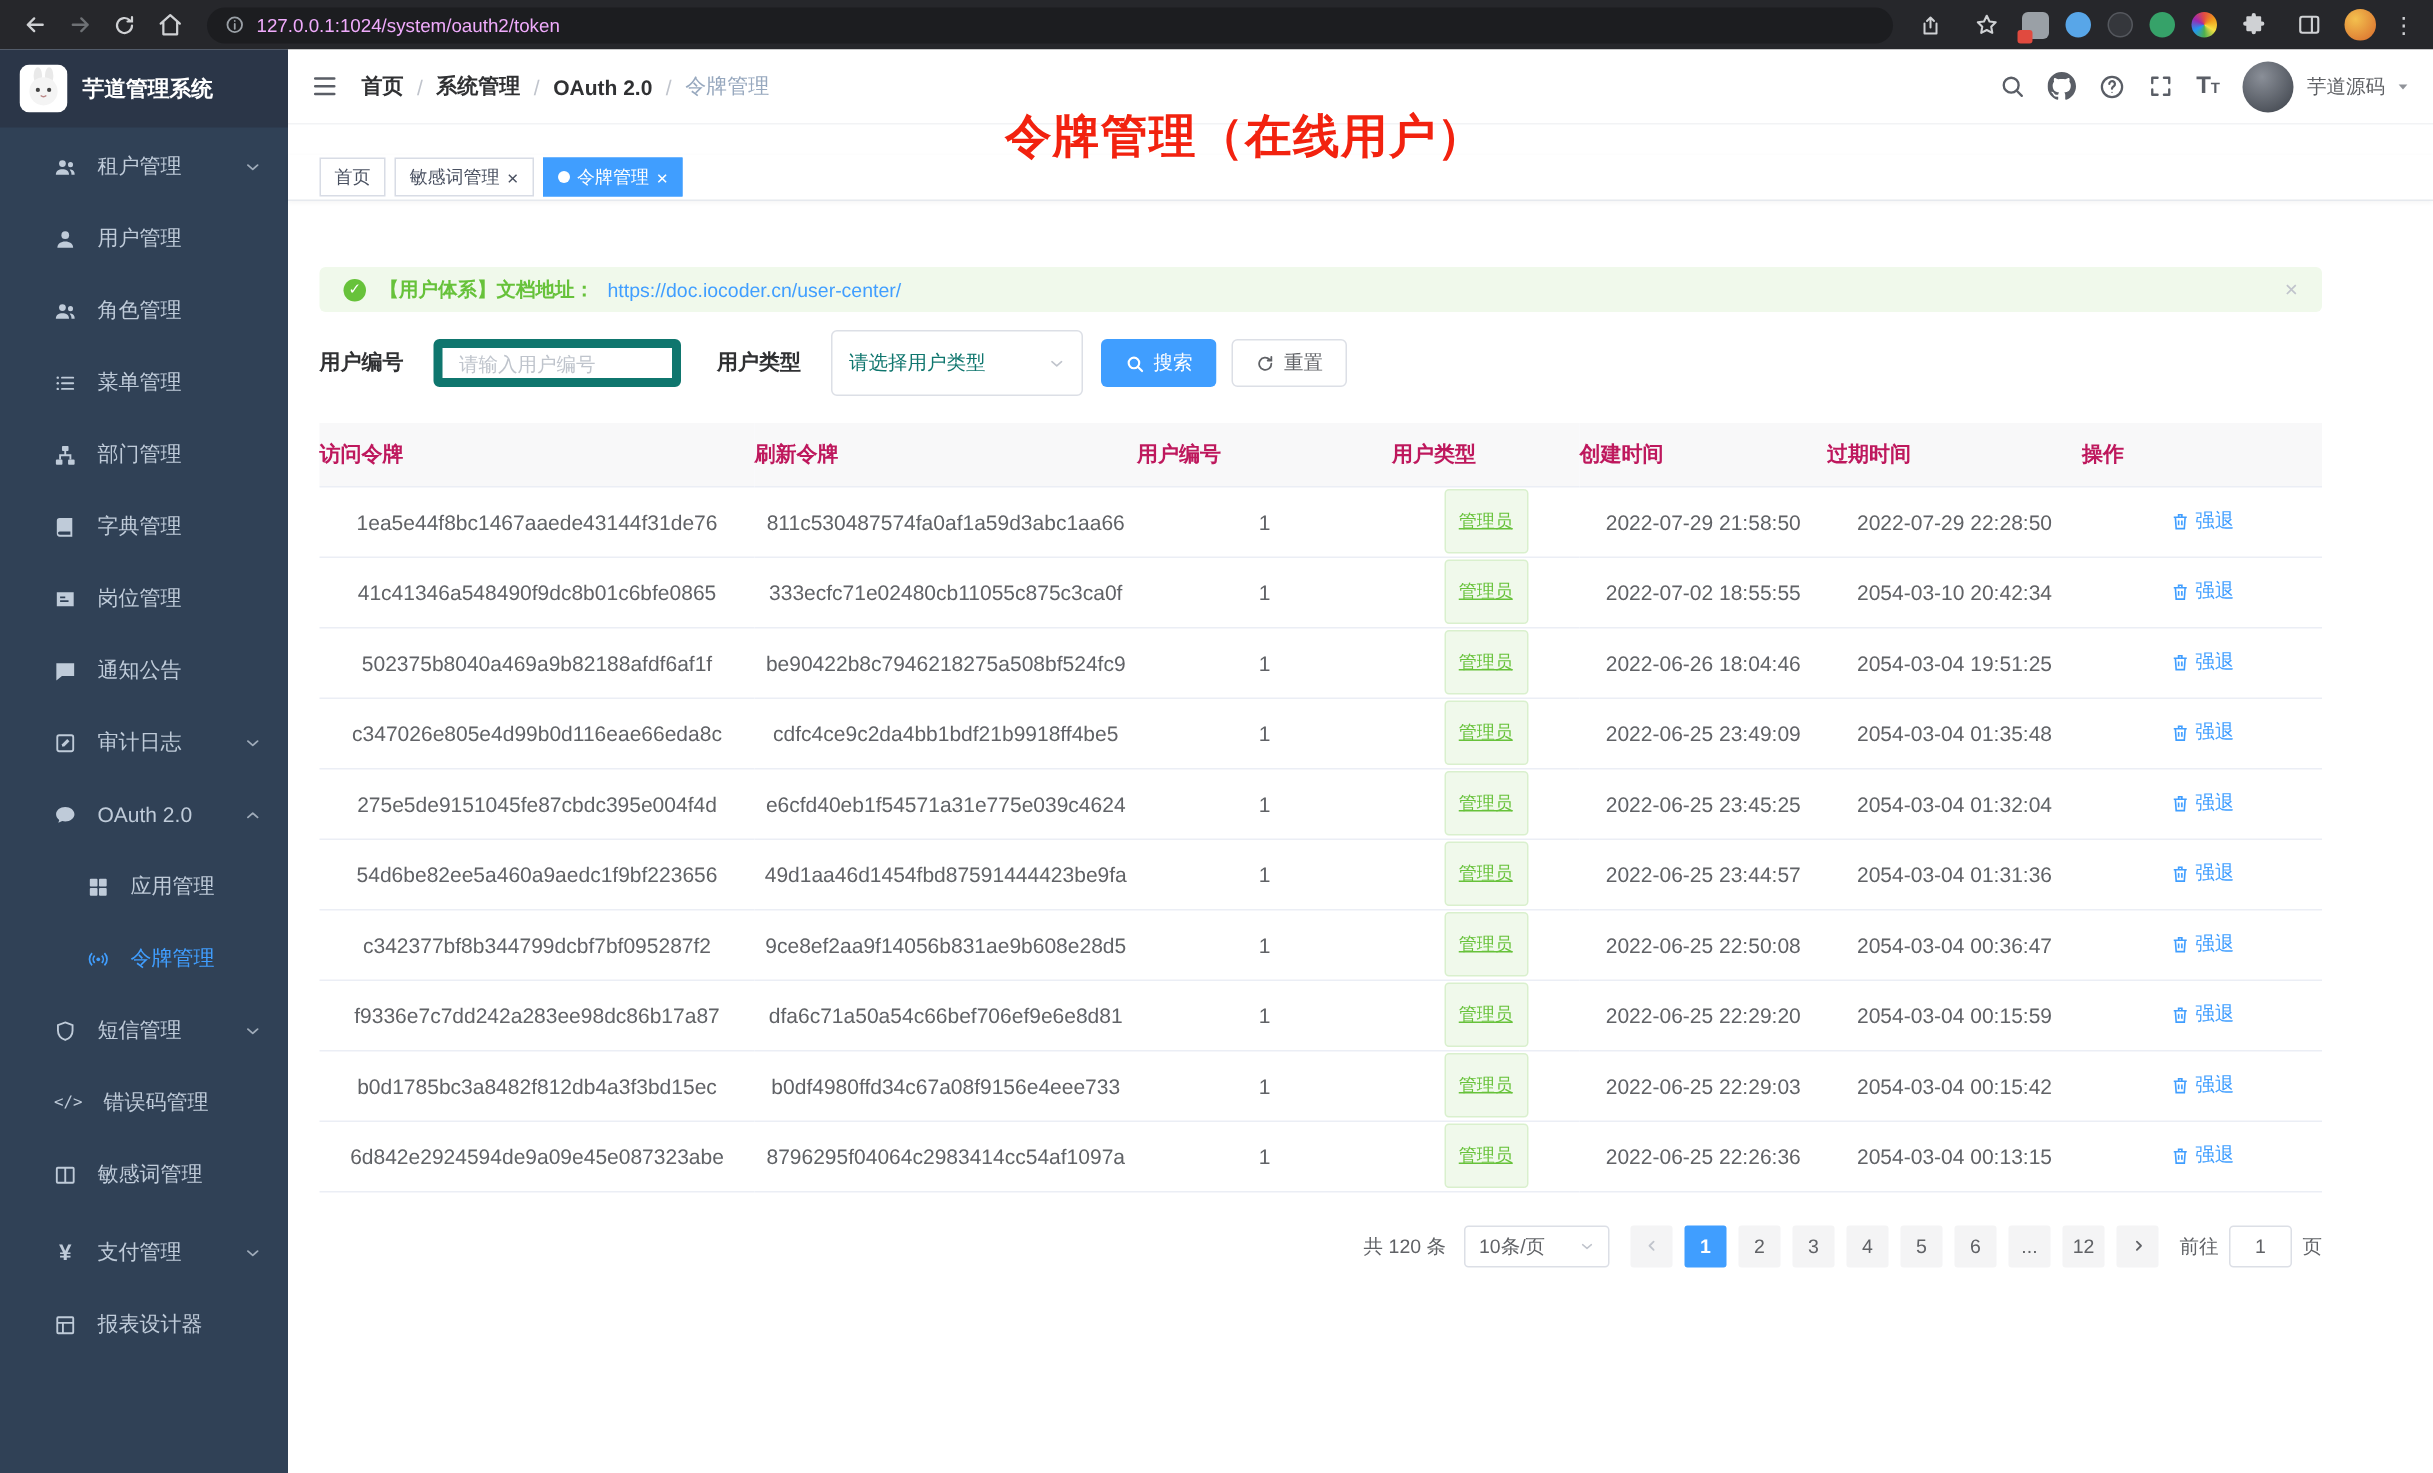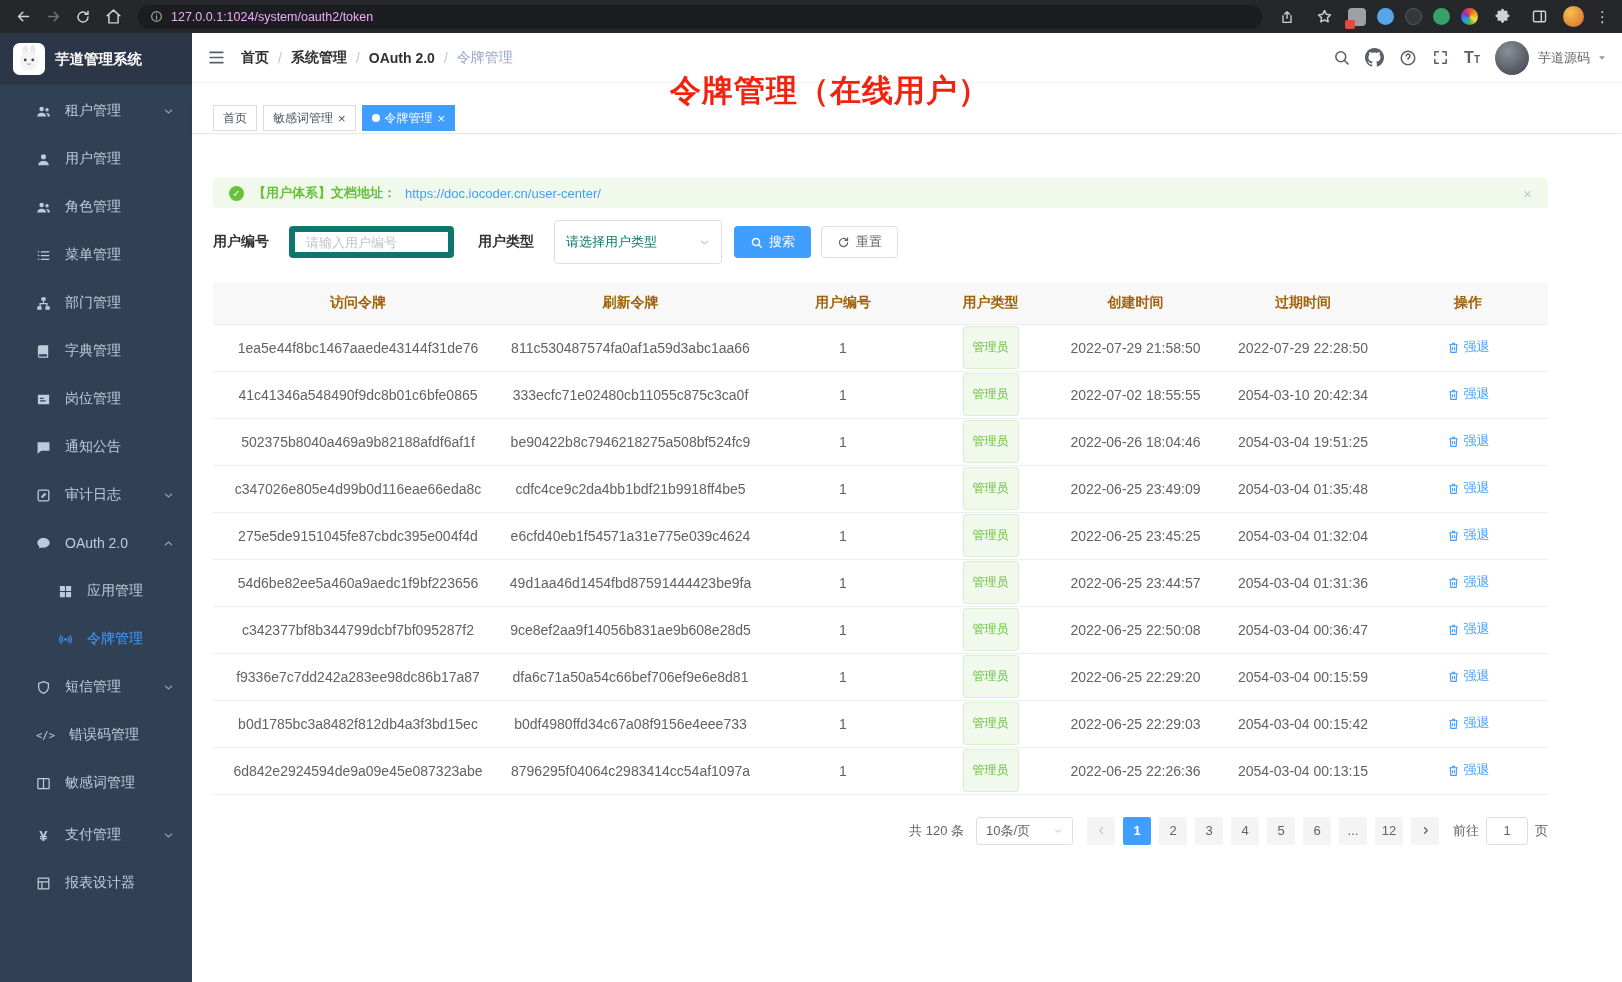--- a/index.html
+++ b/index.html
@@ -79,23 +79,23 @@
   .flabel { font-size:14px; font-weight:700; color:#303133; margin-right:20px; white-space:nowrap; }
   .finput { width:165px; height:32px; border:6px solid #0f766e; border-radius:4px; padding:0 11px; font-size:13px; color:#606266; outline:none; background:#fff; font-family:inherit; }
   .finput::placeholder { color:#bfc4cc; }
   .fselect { width:168px; height:44px; border:1px solid #dcdfe6; border-radius:4px; display:flex; align-items:center; justify-content:space-between; padding:0 11px; font-size:13px; color:#0f766e; background:#fff; cursor:pointer; }
   .fgap { width:24px; flex-shrink:0; }
   .btn { height:32px; border-radius:4px; display:inline-flex; align-items:center; gap:6px; font-size:13px; padding:0 15px; cursor:pointer; border:1px solid transparent; font-family:inherit; white-space:nowrap; }
   .btn-primary { background:#409eff; color:#fff; margin-left:12px; }
   .btn-plain { background:#fff; border-color:#dcdfe6; color:#606266; margin-left:10px; }
 
   .data-table { width:100%; border-collapse:collapse; table-layout:fixed; margin-top:18px; }
-  .data-table th { height:42px; background:#f8f8f9; color:#a16207; font-size:14px; font-weight:700; border-bottom:1px solid #ebeef5; text-align:center; }
+  .data-table th { height:42px; background:#f8f8f9; color:#be185d; font-size:14px; font-weight:700; border-bottom:1px solid #ebeef5; text-align:left; }
   .data-table td { height:47px; color:#606266; font-size:14px; text-align:center; border-bottom:1px solid #ebeef5; overflow:hidden; white-space:nowrap; text-overflow:ellipsis; }
-  .type-badge { display:inline-block; padding:13px 9px; font-size:12px; border-radius:3px; color:#67c23a; background:#f0f9eb; border:1px solid #d9f0cd; line-height:1.3; }
+  .type-badge { display:inline-block; padding:13px 9px; font-size:12px; border-radius:3px; color:#67c23a; background:#f0f9eb; border:1px solid #d9f0cd; line-height:1.3;text-decoration:underline; }
   .op-link { color:#409eff; font-size:13px; display:inline-flex; align-items:center; gap:4px; cursor:pointer; }
 
   .pagination { display:flex; align-items:center; justify-content:flex-end; gap:8px; margin-top:22px; padding-bottom:40px; }
   .pg-total { font-size:13px; color:#606266; margin-right:4px; }
   .pg-size { width:97px; height:28px; border:1px solid #dcdfe6; border-radius:3px; display:flex; align-items:center; justify-content:space-between; padding:0 9px; font-size:13px; color:#606266; cursor:pointer; background:#fff; margin-right:6px; }
   .pg-btn { min-width:28px; height:28px; border-radius:2px; background:#f4f4f5; color:#606266; font-size:13px; display:flex; align-items:center; justify-content:center; cursor:pointer; border:none; padding:0 5px; font-family:inherit; }
   .pg-btn.active { background:#409eff; color:#fff; font-weight:700; }
   .pg-btn.disabled { color:#c0c4cc; }
   .pg-goto { display:flex; align-items:center; gap:7px; font-size:13px; color:#606266; margin-left:6px; }
   .pg-input { width:42px; height:28px; border:1px solid #dcdfe6; border-radius:3px; text-align:center; font-size:13px; color:#606266; outline:none; font-family:inherit; }

